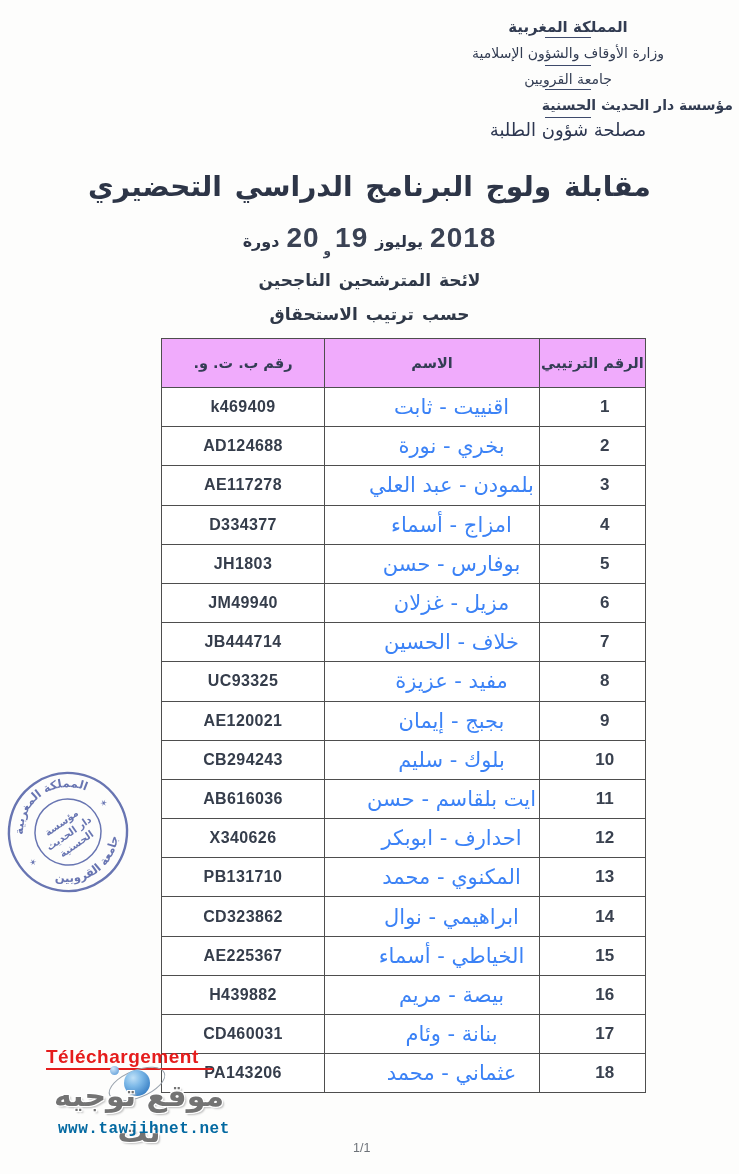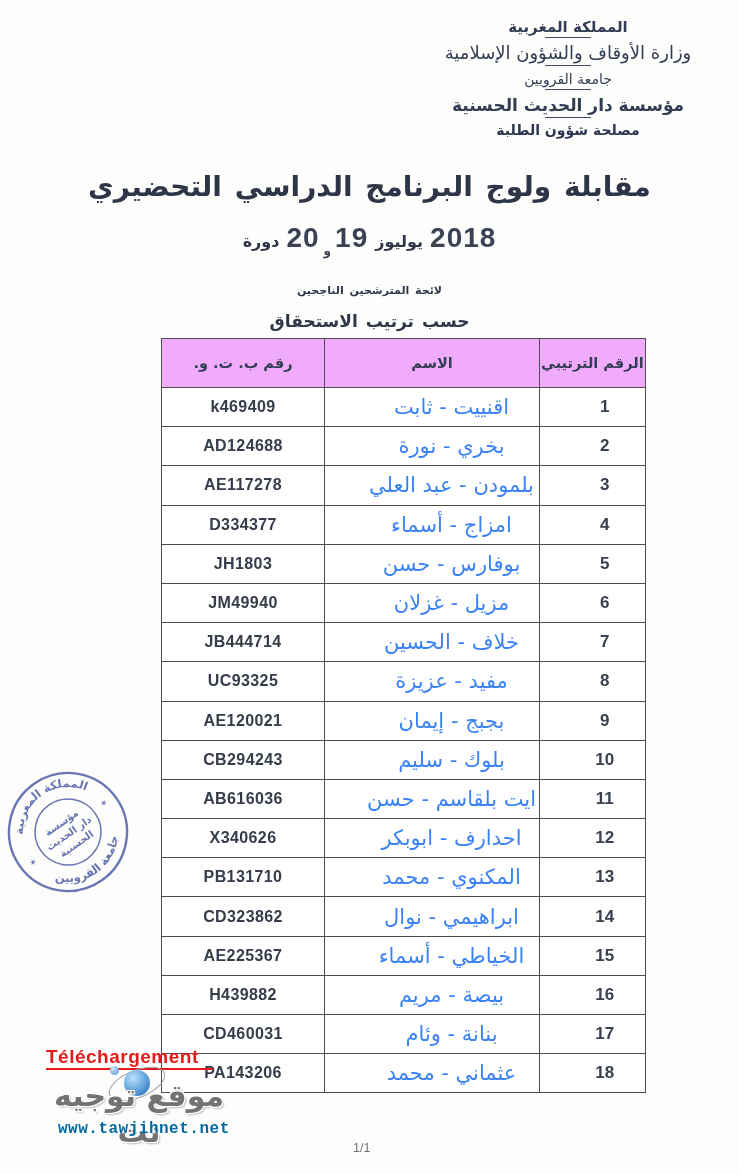--- a/index.html
+++ b/index.html
@@ -6,33 +6,33 @@
   body{
     width:739px;height:1174px;position:relative;overflow:hidden;
     background:#fdfdfc;
     font-family:"DejaVu Sans",sans-serif;
     color:#323c52;
   }
   
   .letterhead{position:absolute;top:14px;right:6px;width:330px;text-align:center;}
   .lh{direction:rtl;}
   .lh1{font-size:15px;font-weight:bold;line-height:26px;}
-  .lh2{font-size:18px;line-height:30px;}
+  .lh2{font-size:14px;line-height:30px;}
   .lh3{font-size:14px;line-height:26px;}
-  .lh4{font-size:17px;font-weight:bold;line-height:30px;}
-  .lh5{font-size:14px;font-weight:bold;line-height:24px;color:#2c3650;}
+  .lh4{font-size:14px;font-weight:bold;line-height:30px;text-align:right;}
+  .lh5{font-size:18px;font-weight:normal;line-height:24px;color:#2c3650;}
   .ul::after{content:"";display:block;width:46px;margin:0 auto;border-bottom:1.3px solid #3e4a6b;margin-top:-3px;}
   
   .titles{position:absolute;top:162px;left:0;width:739px;text-align:center;}
   .t-main{direction:rtl;font-size:28px;font-weight:bold;color:#2d3547;line-height:50px;word-spacing:3px;}
   .t-date{margin-top:10px;display:flex;direction:ltr;justify-content:center;align-items:baseline;gap:7px;height:38px;}
   .t-date .ar{font-size:16px;font-weight:bold;color:#2d3547;}
   .t-date .num{font-size:28px;font-weight:bold;color:#3a4254;font-family:"Liberation Sans",sans-serif;letter-spacing:1px;}
   .t-date .sep{font-size:12px;font-weight:bold;color:#3a4254;align-self:flex-end;margin:0 -3px 2px -3px;}
-  .t-sub1{direction:rtl;margin-top:24px;font-size:11px;font-weight:bold;color:#2f3848;word-spacing:2px;}
+  .t-sub1{direction:rtl;margin-top:10px;font-size:17px;font-weight:bold;color:#2f3848;word-spacing:2px;}
   .t-sub2{direction:rtl;margin-top:14px;font-size:17px;font-weight:bold;color:#2f3848;word-spacing:2px;}
   
   table.results{
     position:absolute;top:338px;left:161px;
     border-collapse:collapse;table-layout:fixed;direction:rtl;
     background:#fff;
   }
   .results th,.results td{border:1.4px solid #4e4e4e;overflow:hidden;white-space:nowrap;}
   .results th{
     background:#f0abfc;height:46px;font-size:14.5px;font-weight:bold;color:#333d54;

